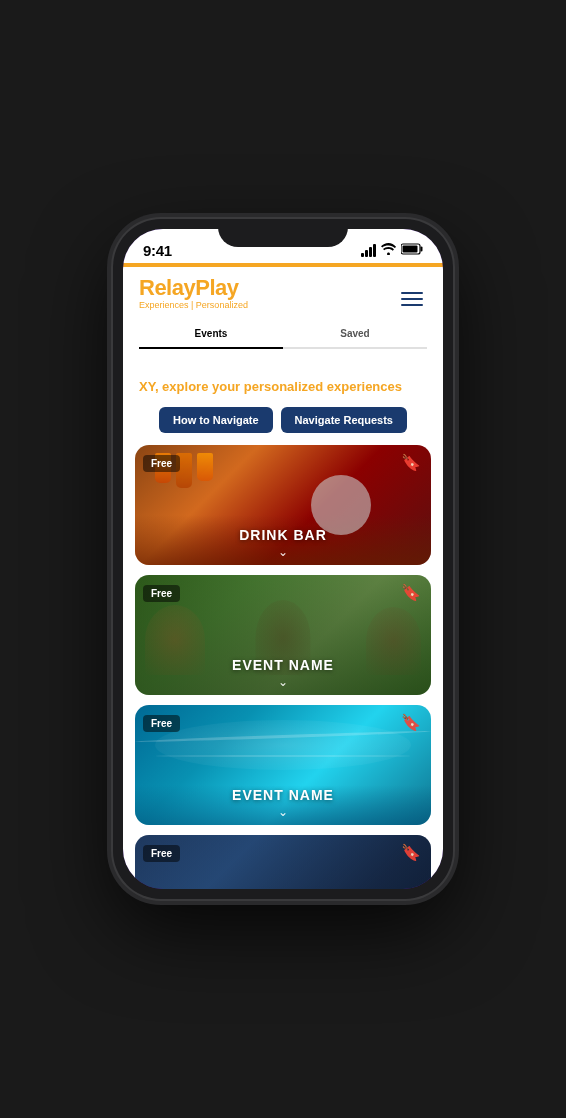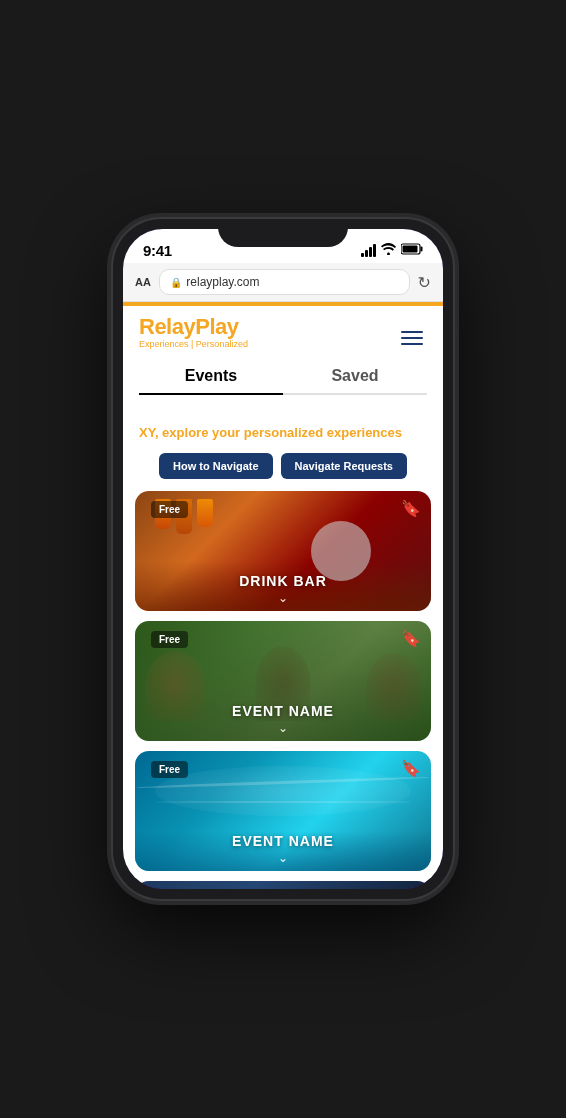--- a/index.html
+++ b/index.html
@@ -203,21 +203,21 @@
     
     .tabs {
       display: flex;
       border-bottom: 2px solid #e0e0e0;
     }
 
     .tab {
       flex: 1;
       text-align: center;
       padding: 8px 0;
-      font-size: 16px;
+      font-size: 10px;
       font-weight: 600;
       color: #555;
       cursor: pointer;
       position: relative;
     }
 
     .tab.active {
       color: #000;
       font-weight: 700;
     }
@@ -312,21 +312,21 @@
     }
 
     
     .card-event-4 {
       background: linear-gradient(135deg, #1e3a5f 0%, #2d5a8e 30%, #1a3050 70%, #0f1f35 100%);
     }
 
     .card-free-badge {
       position: absolute;
       top: 10px;
-      left: 16px;
+      left: 8px;
       background: rgba(0,0,0,0.5);
       color: #fff;
       font-size: 10px;
       font-weight: 600;
       padding: 3px 8px;
       border-radius: 4px;
     }
 
     .card-bookmark {
       position: absolute;
@@ -399,28 +399,20 @@
         <span>
           <svg width="22" height="12" viewBox="0 0 22 12">
             <rect x="0" y="1" width="19" height="10" rx="2" ry="2" fill="none" stroke="#000" stroke-width="1.2"></rect>
             <rect x="19.5" y="3.5" width="2" height="5" rx="1" fill="#000"></rect>
             <rect x="1.5" y="2.5" width="15" height="7" rx="1" fill="#000"></rect>
           </svg>
         </span>
       </div>
     </div>
 
-    <div class="browser-bar">
-      <span class="browser-aa">AA</span>
-      <div class="browser-url-bar">
-        <span style="font-size:10px;">🔒</span>
-        <span class="browser-url-text">relayplay.com</span>
-      </div>
-      <span class="browser-reload">↻</span>
-    </div>
 
     <div class="yellow-stripe"></div>
 
     <div class="app-header">
       <div class="header-top">
         <div class="logo-area">
           <div class="logo-text">RelayPlay</div>
           <div class="logo-tagline">Experiences | Personalized</div>
         </div>
         <div class="hamburger-icon">

